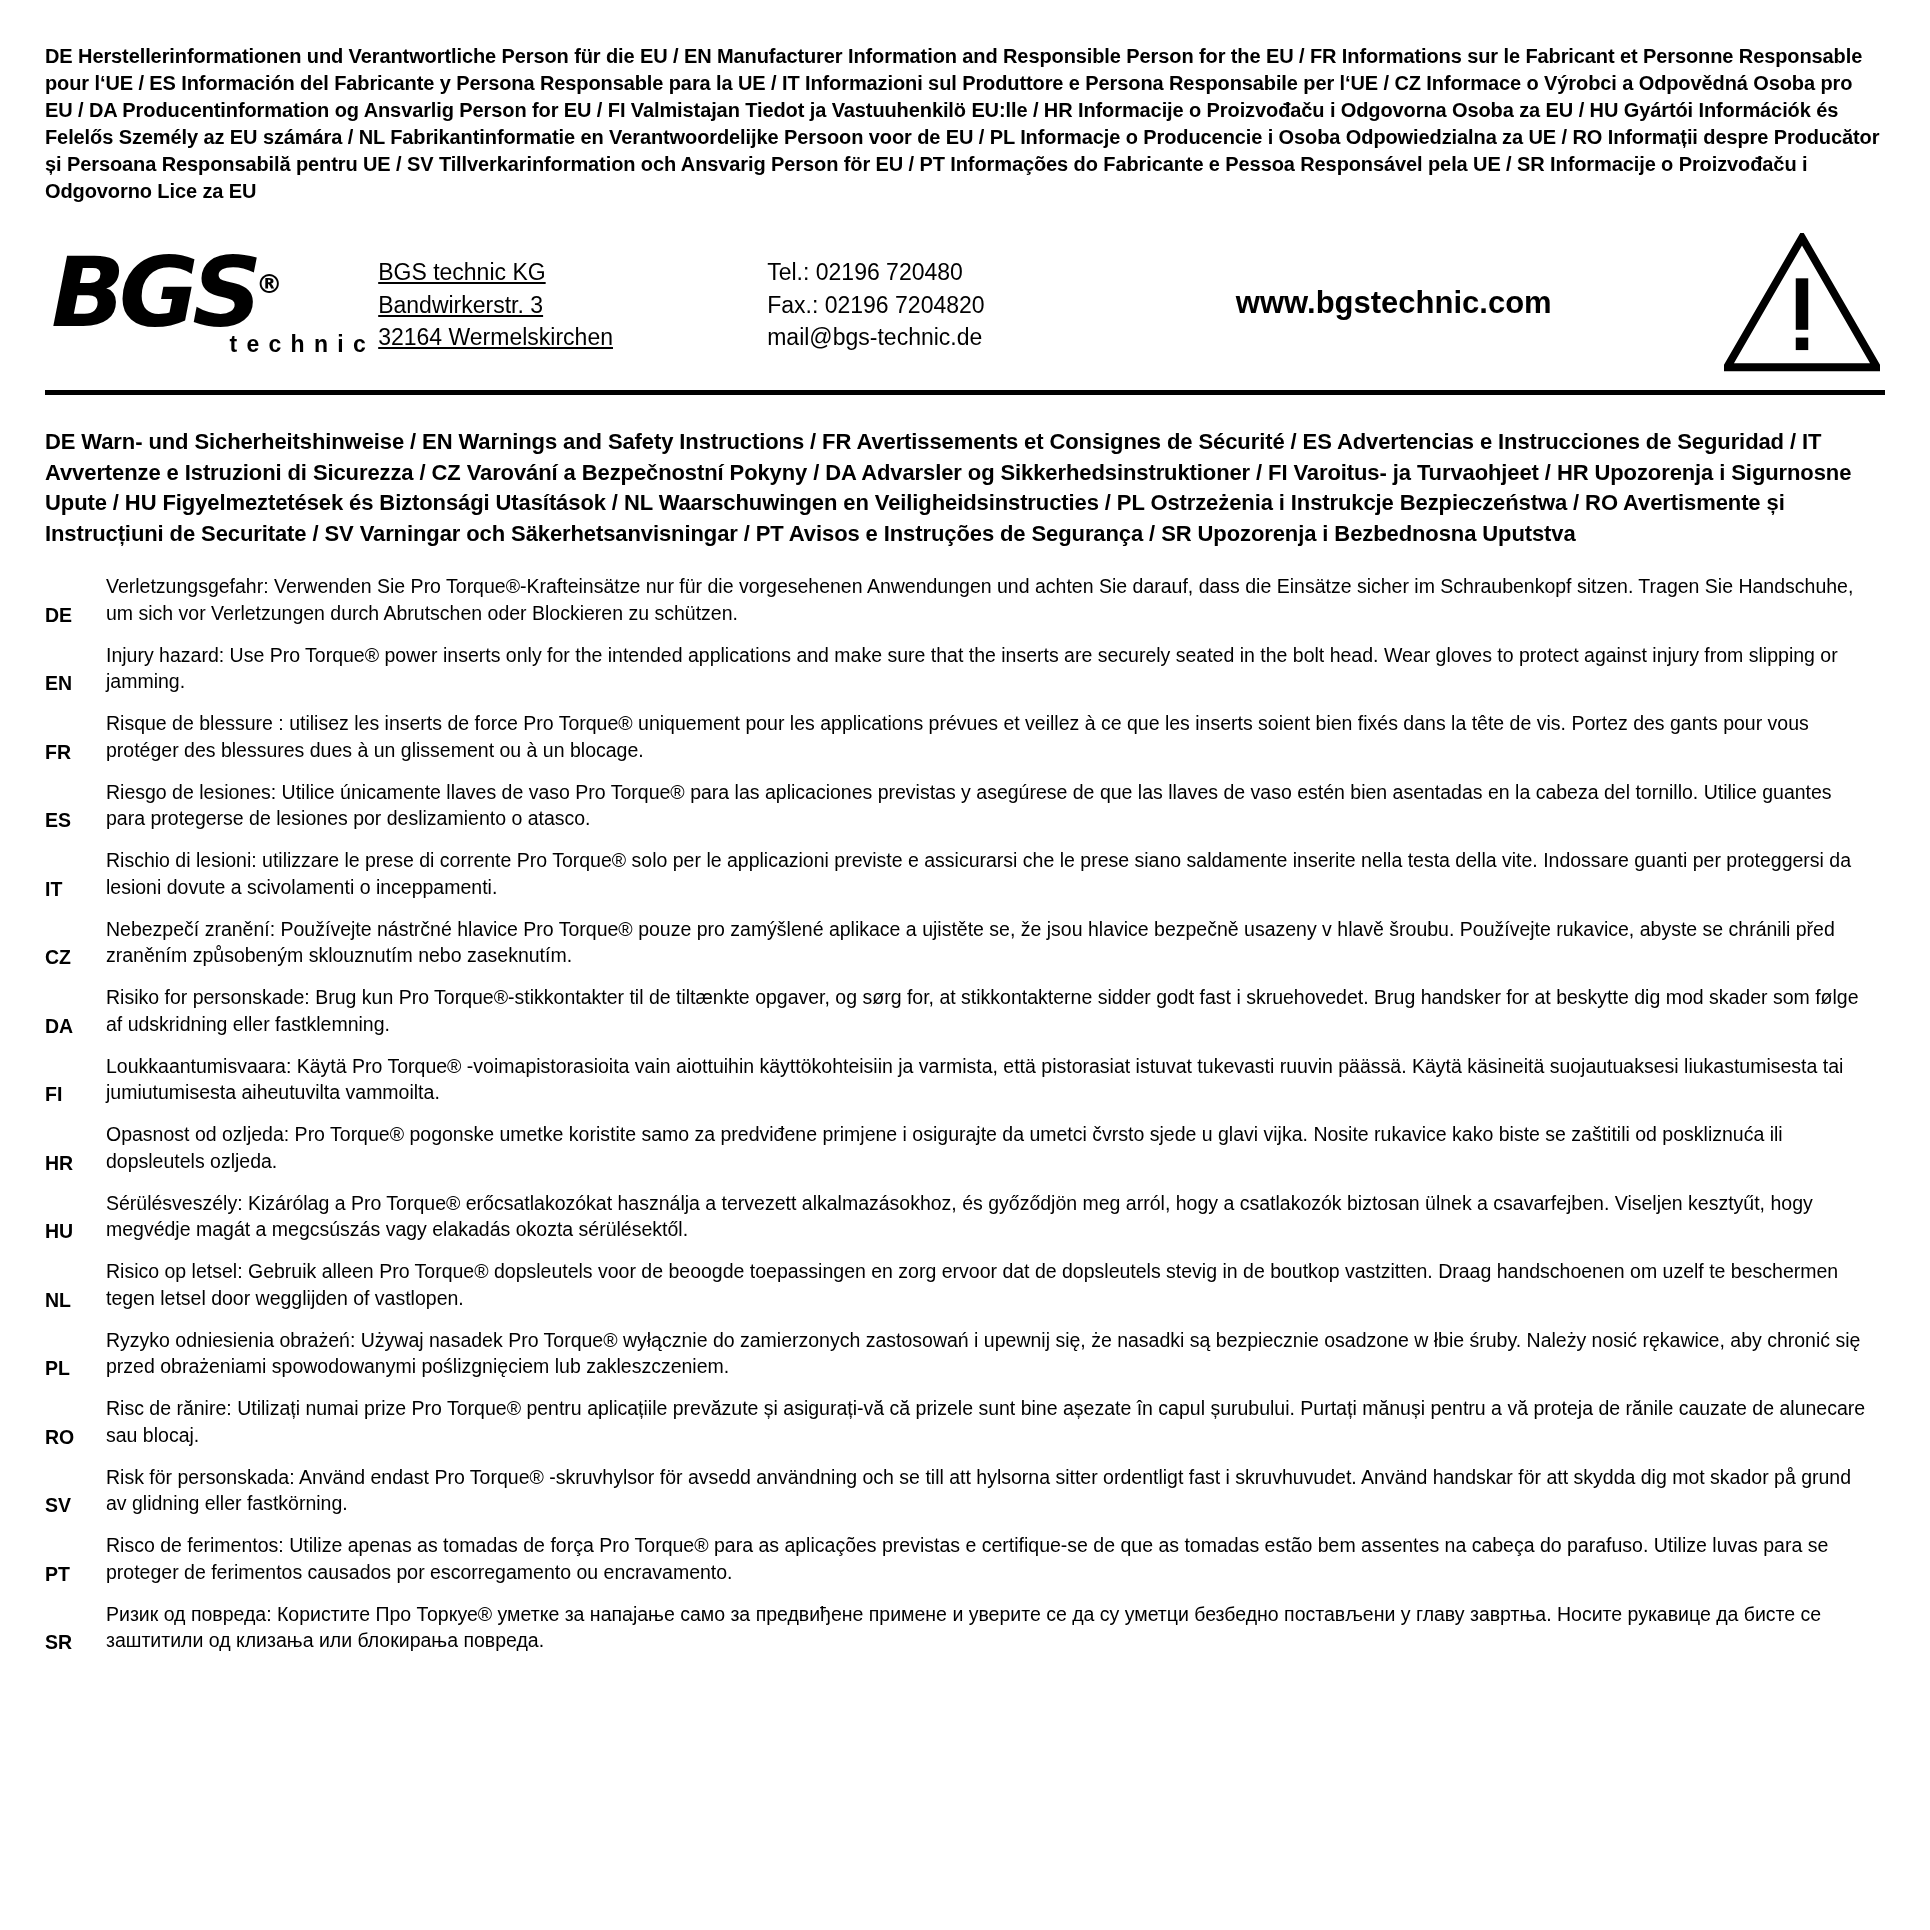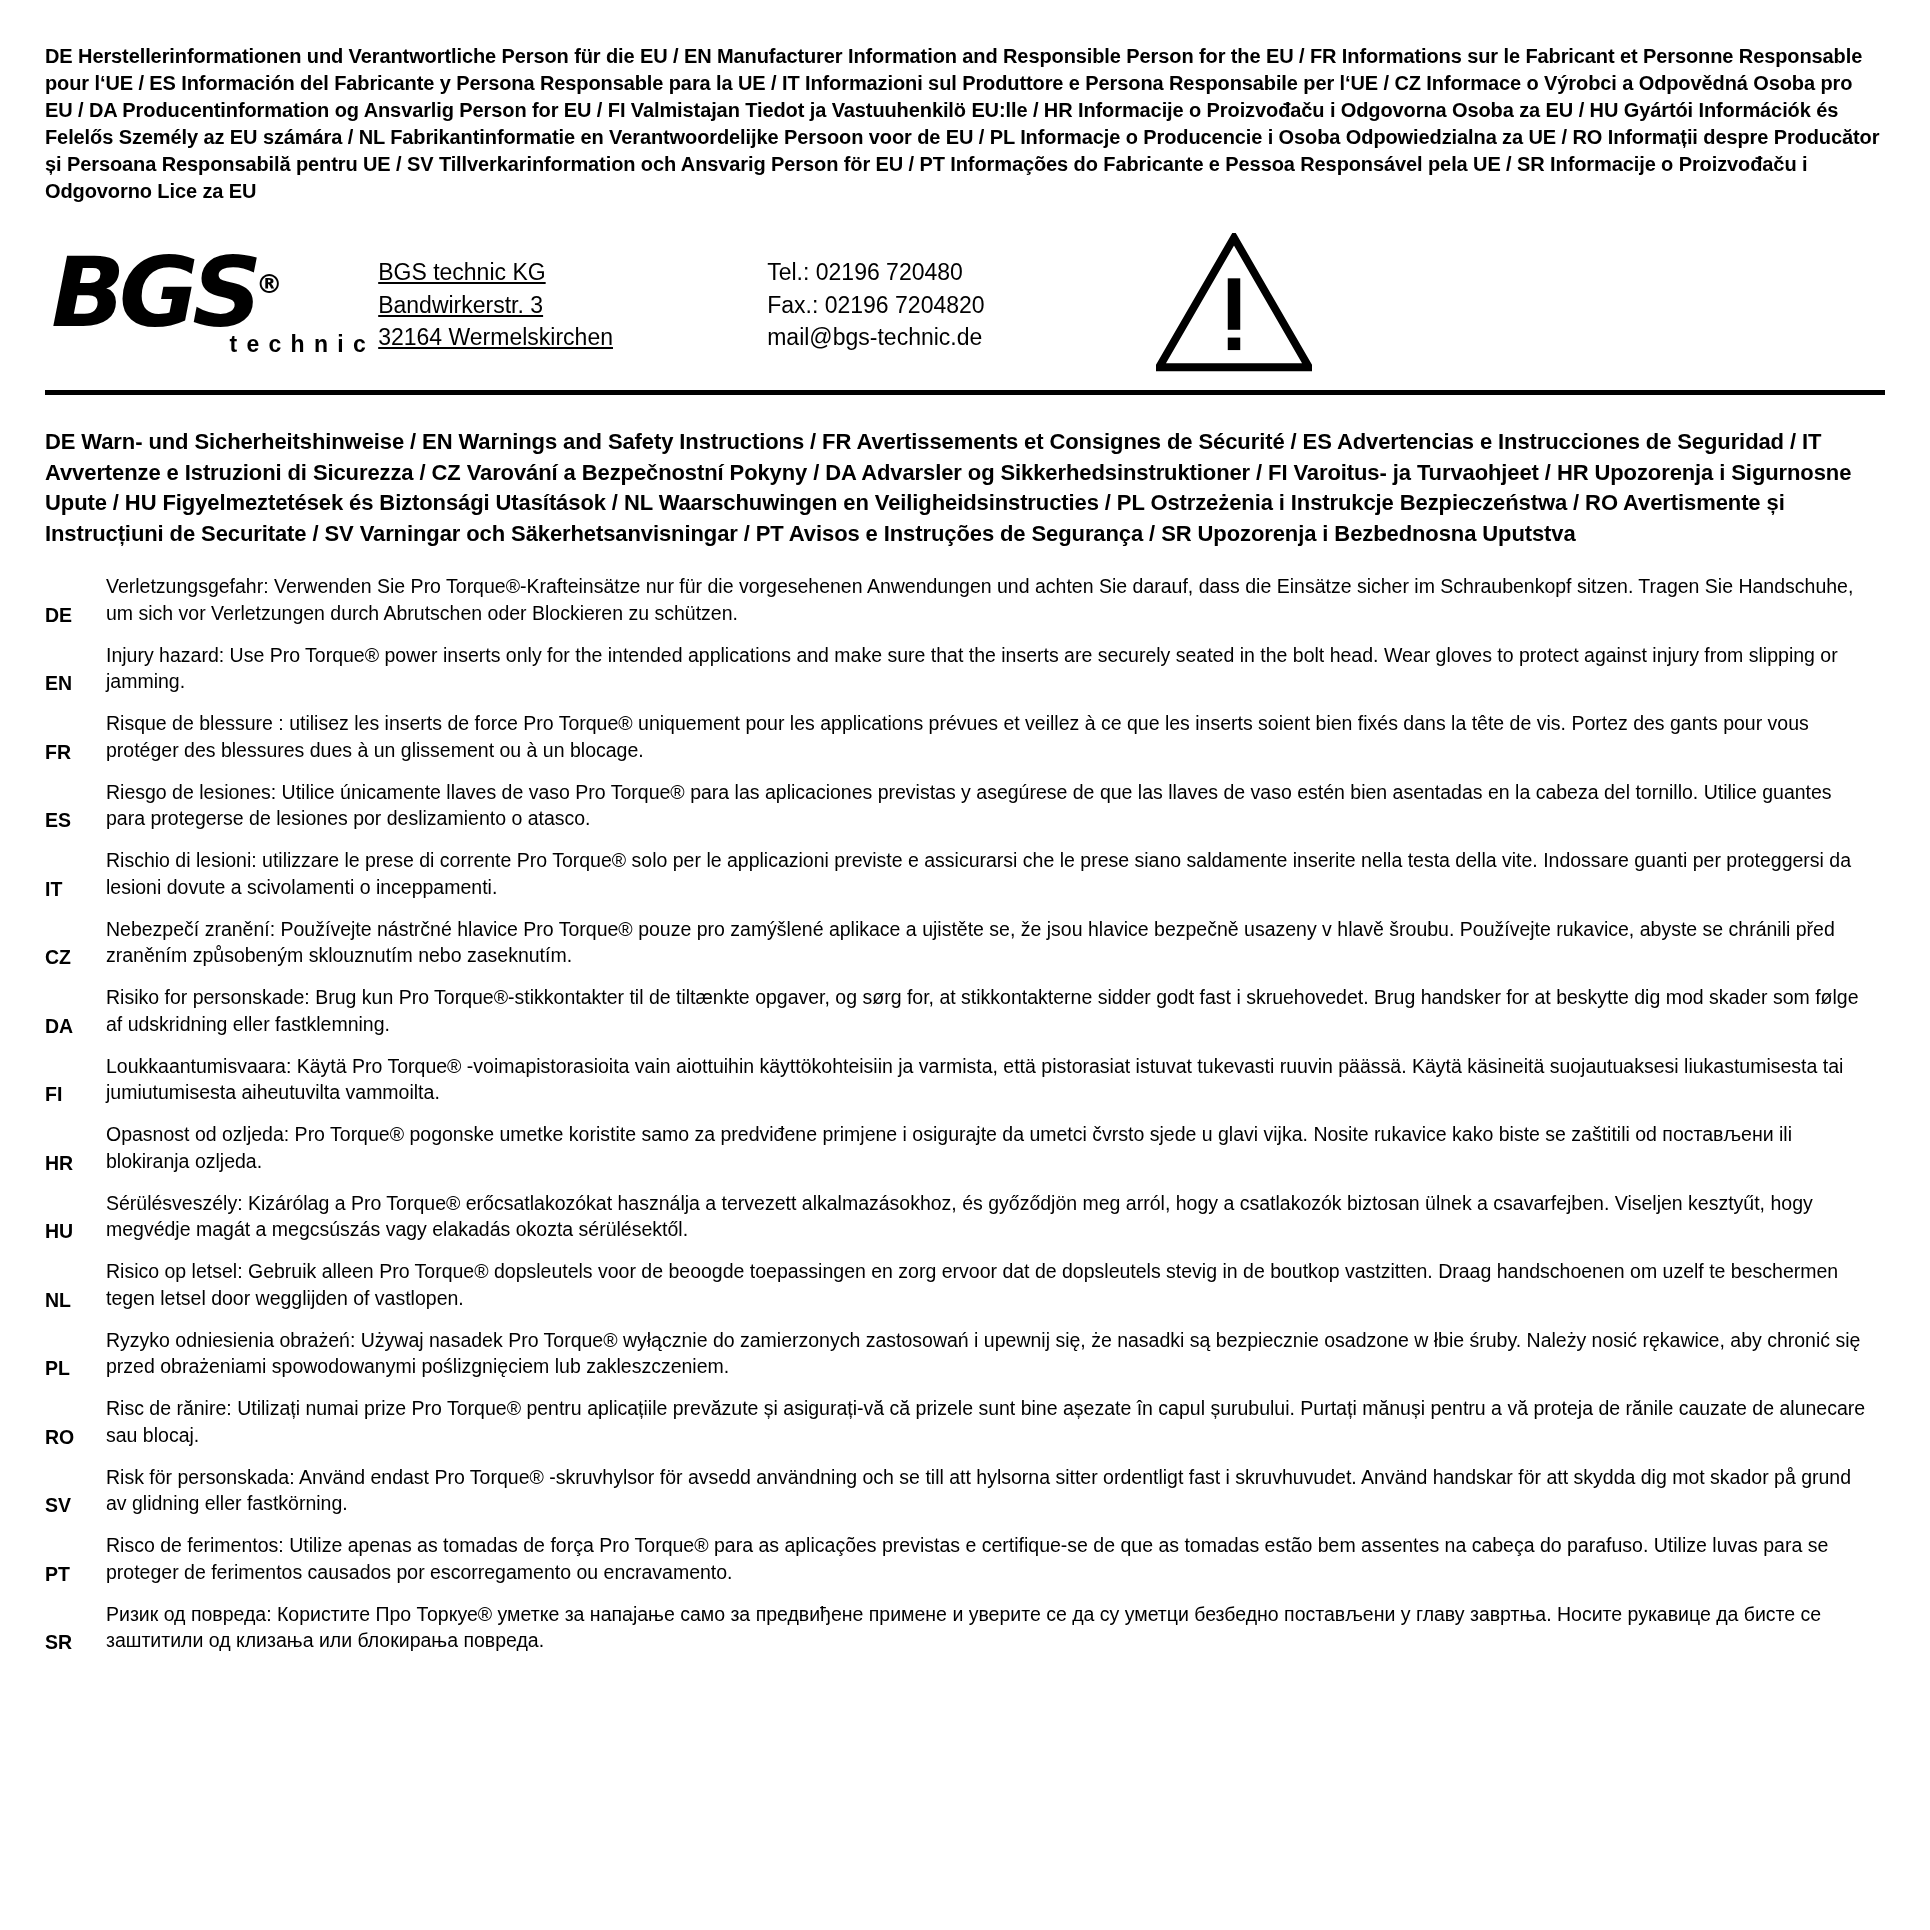--- a/index.html
+++ b/index.html
@@ -150,20 +150,21 @@
       <div>Bandwirkerstr. 3</div>
       <div>32164 Wermelskirchen</div>
     </div>
 
     <div class="tel-block">
       <div>Tel.: 02196 720480</div>
       <div>Fax.: 02196 7204820</div>
       <div>mail@bgs-technic.de</div>
     </div>
 
+    <div class="web-block">www.bgstechnic.com</div>
 
     <div class="warn-tri">
       <svg width="156" height="139" viewBox="0 0 200 178" aria-hidden="true">
         <polygon points="100,6 196,172 4,172" fill="none" stroke="#000" stroke-width="10" stroke-linejoin="miter"></polygon>
         <rect x="92" y="58" width="16" height="66" fill="#000"></rect>
         <rect x="92" y="134" width="16" height="16" fill="#000"></rect>
       </svg>
     </div>
 
   </div>
@@ -199,21 +200,21 @@
     <div class="lang-row">
       <div class="lang-code">DA</div>
       <div class="lang-text">Risiko for personskade: Brug kun Pro Torque®-stikkontakter til de tiltænkte opgaver, og sørg for, at stikkontakterne sidder godt fast i skruehovedet. Brug handsker for at beskytte dig mod skader som følge af udskridning eller fastklemning.</div>
     </div>
     <div class="lang-row">
       <div class="lang-code">FI</div>
       <div class="lang-text">Loukkaantumisvaara: Käytä Pro Torque® -voimapistorasioita vain aiottuihin käyttökohteisiin ja varmista, että pistorasiat istuvat tukevasti ruuvin päässä. Käytä käsineitä suojautuaksesi liukastumisesta tai jumiutumisesta aiheutuvilta vammoilta.</div>
     </div>
     <div class="lang-row">
       <div class="lang-code">HR</div>
-      <div class="lang-text">Opasnost od ozljeda: Pro Torque® pogonske umetke koristite samo za predviđene primjene i osigurajte da umetci čvrsto sjede u glavi vijka. Nosite rukavice kako biste se zaštitili od постављени ili blokiranja ozljeda.</div>
+      <div class="lang-text">Opasnost od ozljeda: Pro Torque® pogonske umetke koristite samo za predviđene primjene i osigurajte da umetci čvrsto sjede u glavi vijka. Nosite rukavice kako biste se zaštitili od poskliznuća ili dopsleutels ozljeda.</div>
     </div>
     <div class="lang-row">
       <div class="lang-code">HU</div>
       <div class="lang-text">Sérülésveszély: Kizárólag a Pro Torque® erőcsatlakozókat használja a tervezett alkalmazásokhoz, és győződjön meg arról, hogy a csatlakozók biztosan ülnek a csavarfejben. Viseljen kesztyűt, hogy megvédje magát a megcsúszás vagy elakadás okozta sérülésektől.</div>
     </div>
     <div class="lang-row">
       <div class="lang-code">NL</div>
       <div class="lang-text">Risico op letsel: Gebruik alleen Pro Torque® dopsleutels voor de beoogde toepassingen en zorg ervoor dat de dopsleutels stevig in de boutkop vastzitten. Draag handschoenen om uzelf te beschermen tegen letsel door wegglijden of vastlopen.</div>
     </div>
     <div class="lang-row">

